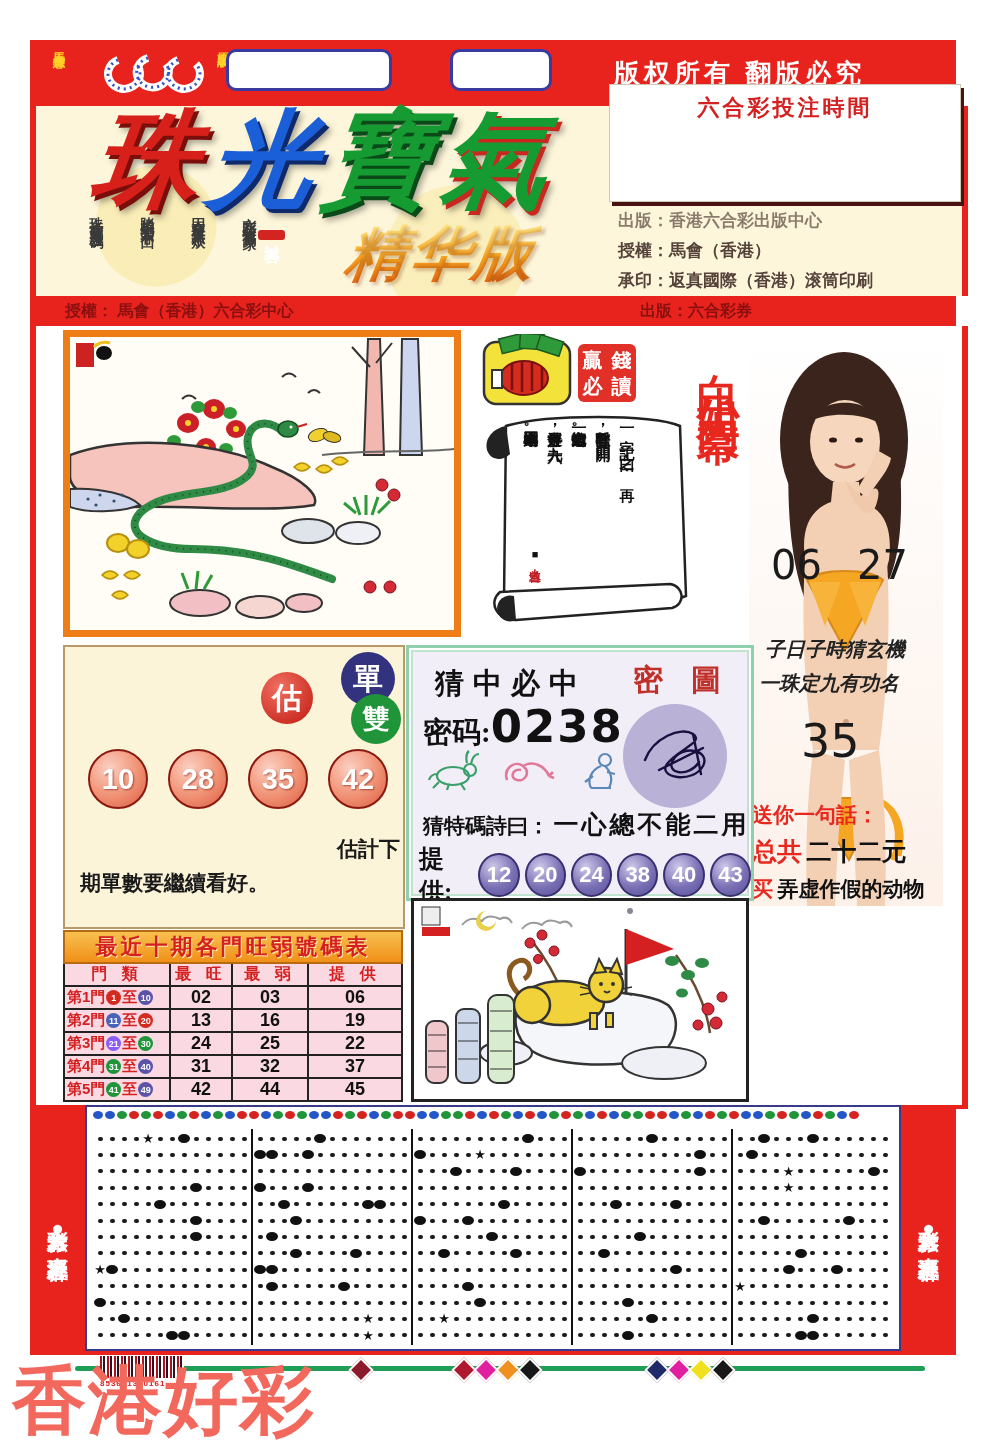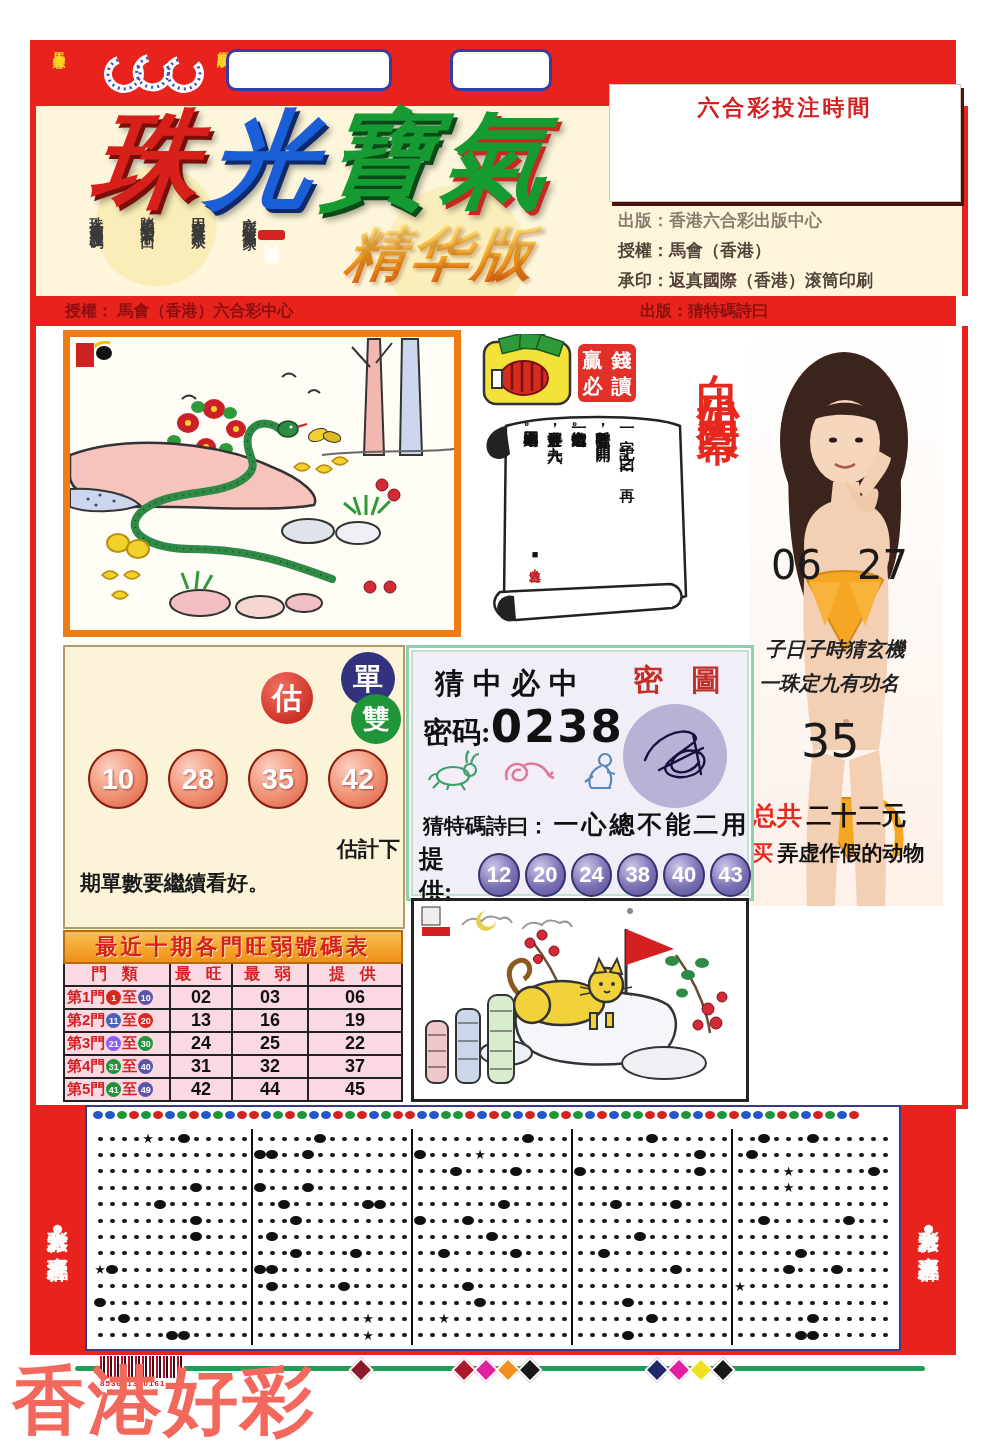--- a/index.html
+++ b/index.html
@@ -152,20 +152,21 @@
         <g fill="none" stroke="#3a50c8" stroke-width="3" stroke-dasharray="2 4">
           <path d="M16,14 a16,15 0 1 0 18,4"></path>
           <path d="M46,12 a16,15 0 1 0 18,6"></path>
           <path d="M76,14 a16,15 0 1 0 18,4"></path>
         </g>
       </svg>
     </div>
     <div class="abs vlabel" style="left:186px;top:3px;">原裝正版</div>
     <div class="abs blank-box" style="left:196px;top:9px;width:160px;"></div>
     <div class="abs blank-box" style="left:420px;top:9px;width:96px;"></div>
+    <div class="abs copyright" style="left:584px;top:16px;">版权所有 翻版必究</div>
   </div>
 
   <div class="abs masthead">
     <div class="abs title-row" style="left:58px;top:0px;">
         <span class="title-char" style="color: rgb(216, 32, 26); text-shadow: rgb(122, 14, 10) 4px 4px 0px, rgba(0, 0, 0, 0.35) 7px 7px 6px;">珠</span>
         <span class="title-char" style="color: rgb(27, 95, 216); text-shadow: rgb(14, 42, 106) 4px 4px 0px, rgba(0, 0, 0, 0.35) 7px 7px 6px;">光</span>
         <span class="title-char" style="color: rgb(22, 154, 50); text-shadow: rgb(10, 74, 24) 4px 4px 0px, rgba(0, 0, 0, 0.35) 7px 7px 6px;">寶</span>
         <span class="title-char" style="color: rgb(22, 154, 50); text-shadow: rgb(200, 40, 30) 4px 4px 0px, rgba(0, 0, 0, 0.35) 7px 7px 6px;">氣</span>
       </div>
     <div class="abs verse-row" style="left:52px;top:100px;">
@@ -181,21 +182,21 @@
     </div>
     <div class="abs" style="left:582px;top:100px;">
         <div class="pub-line faded"><span>出版：</span><span>香港六合彩出版中心</span></div>
         <div class="pub-line"><span>授權：</span><span>馬會（香港）</span></div>
         <div class="pub-line"><span>承印：</span><span>返真國際（香港）滚筒印刷</span></div>
       </div>
   </div>
 
   <div class="abs auth-bar">
     <span class="abs" style="left:35px;">授權： 馬會（香港）六合彩中心</span>
-    <span class="abs" style="left:610px;">出版：猜特碼詩曰</span>
+    <span class="abs" style="left:610px;">出版：六合彩券</span>
   </div>
 
   <div class="abs main">
 
     <div class="abs cartoon1">
       <svg width="384" height="293" viewBox="0 0 384 293">
         <rect x="6" y="6" width="18" height="24" fill="#cc2222"></rect>
         <ellipse cx="34" cy="16" rx="8" ry="7" fill="#111"></ellipse>
         <path d="M24,10 a14,12 0 0 1 16,-4" stroke="#f0c020" stroke-width="3" fill="none"></path>
         <path d="M298,2 L294,118 L314,118 L310,2 Z" fill="#f2b8b0" stroke="#333" stroke-width="2"></path>
@@ -323,20 +324,21 @@
         <path d="M130,470 C150,480 156,500 150,526 M136,474 C152,492 150,512 144,530" stroke="#f5a623" stroke-width="5" fill="none"></path>
         <path d="M64,420 C58,470 56,520 58,576 L86,576 C88,520 92,470 96,430 Z" fill="#f3cfb4"></path>
         <path d="M130,420 C136,470 138,520 136,576 L108,576 C106,520 102,470 100,430 Z" fill="#f3cfb4"></path>
       </svg>
       <span class="photo-num" style="left:22px;top:212px;font-size:40px;">06</span>
       <span class="photo-num" style="left:108px;top:212px;font-size:40px;">27</span>
       <span class="photo-num" style="left:52px;top:384px;font-size:46px;">35</span>
       <span class="script-line" style="left:16px;top:306px;">子日子時猜玄機</span>
       <span class="script-line" style="left:10px;top:340px;font-style:italic;">一珠定九有功名</span>
       <div class="gift">
+        <div><span class="red" style="font-size:21px;">送你一句話：</span></div>
         <div>
           <span class="red" style="font-size:25px;">总共</span>
           <span class="blk" style="font-size:25px;">二十二元</span>
         </div>
         <div>
           <span class="red" style="font-size:21px;">买</span>
           <span class="blk" style="font-size:21px;">弄虚作假的动物</span>
         </div>
       </div>
     </div>

